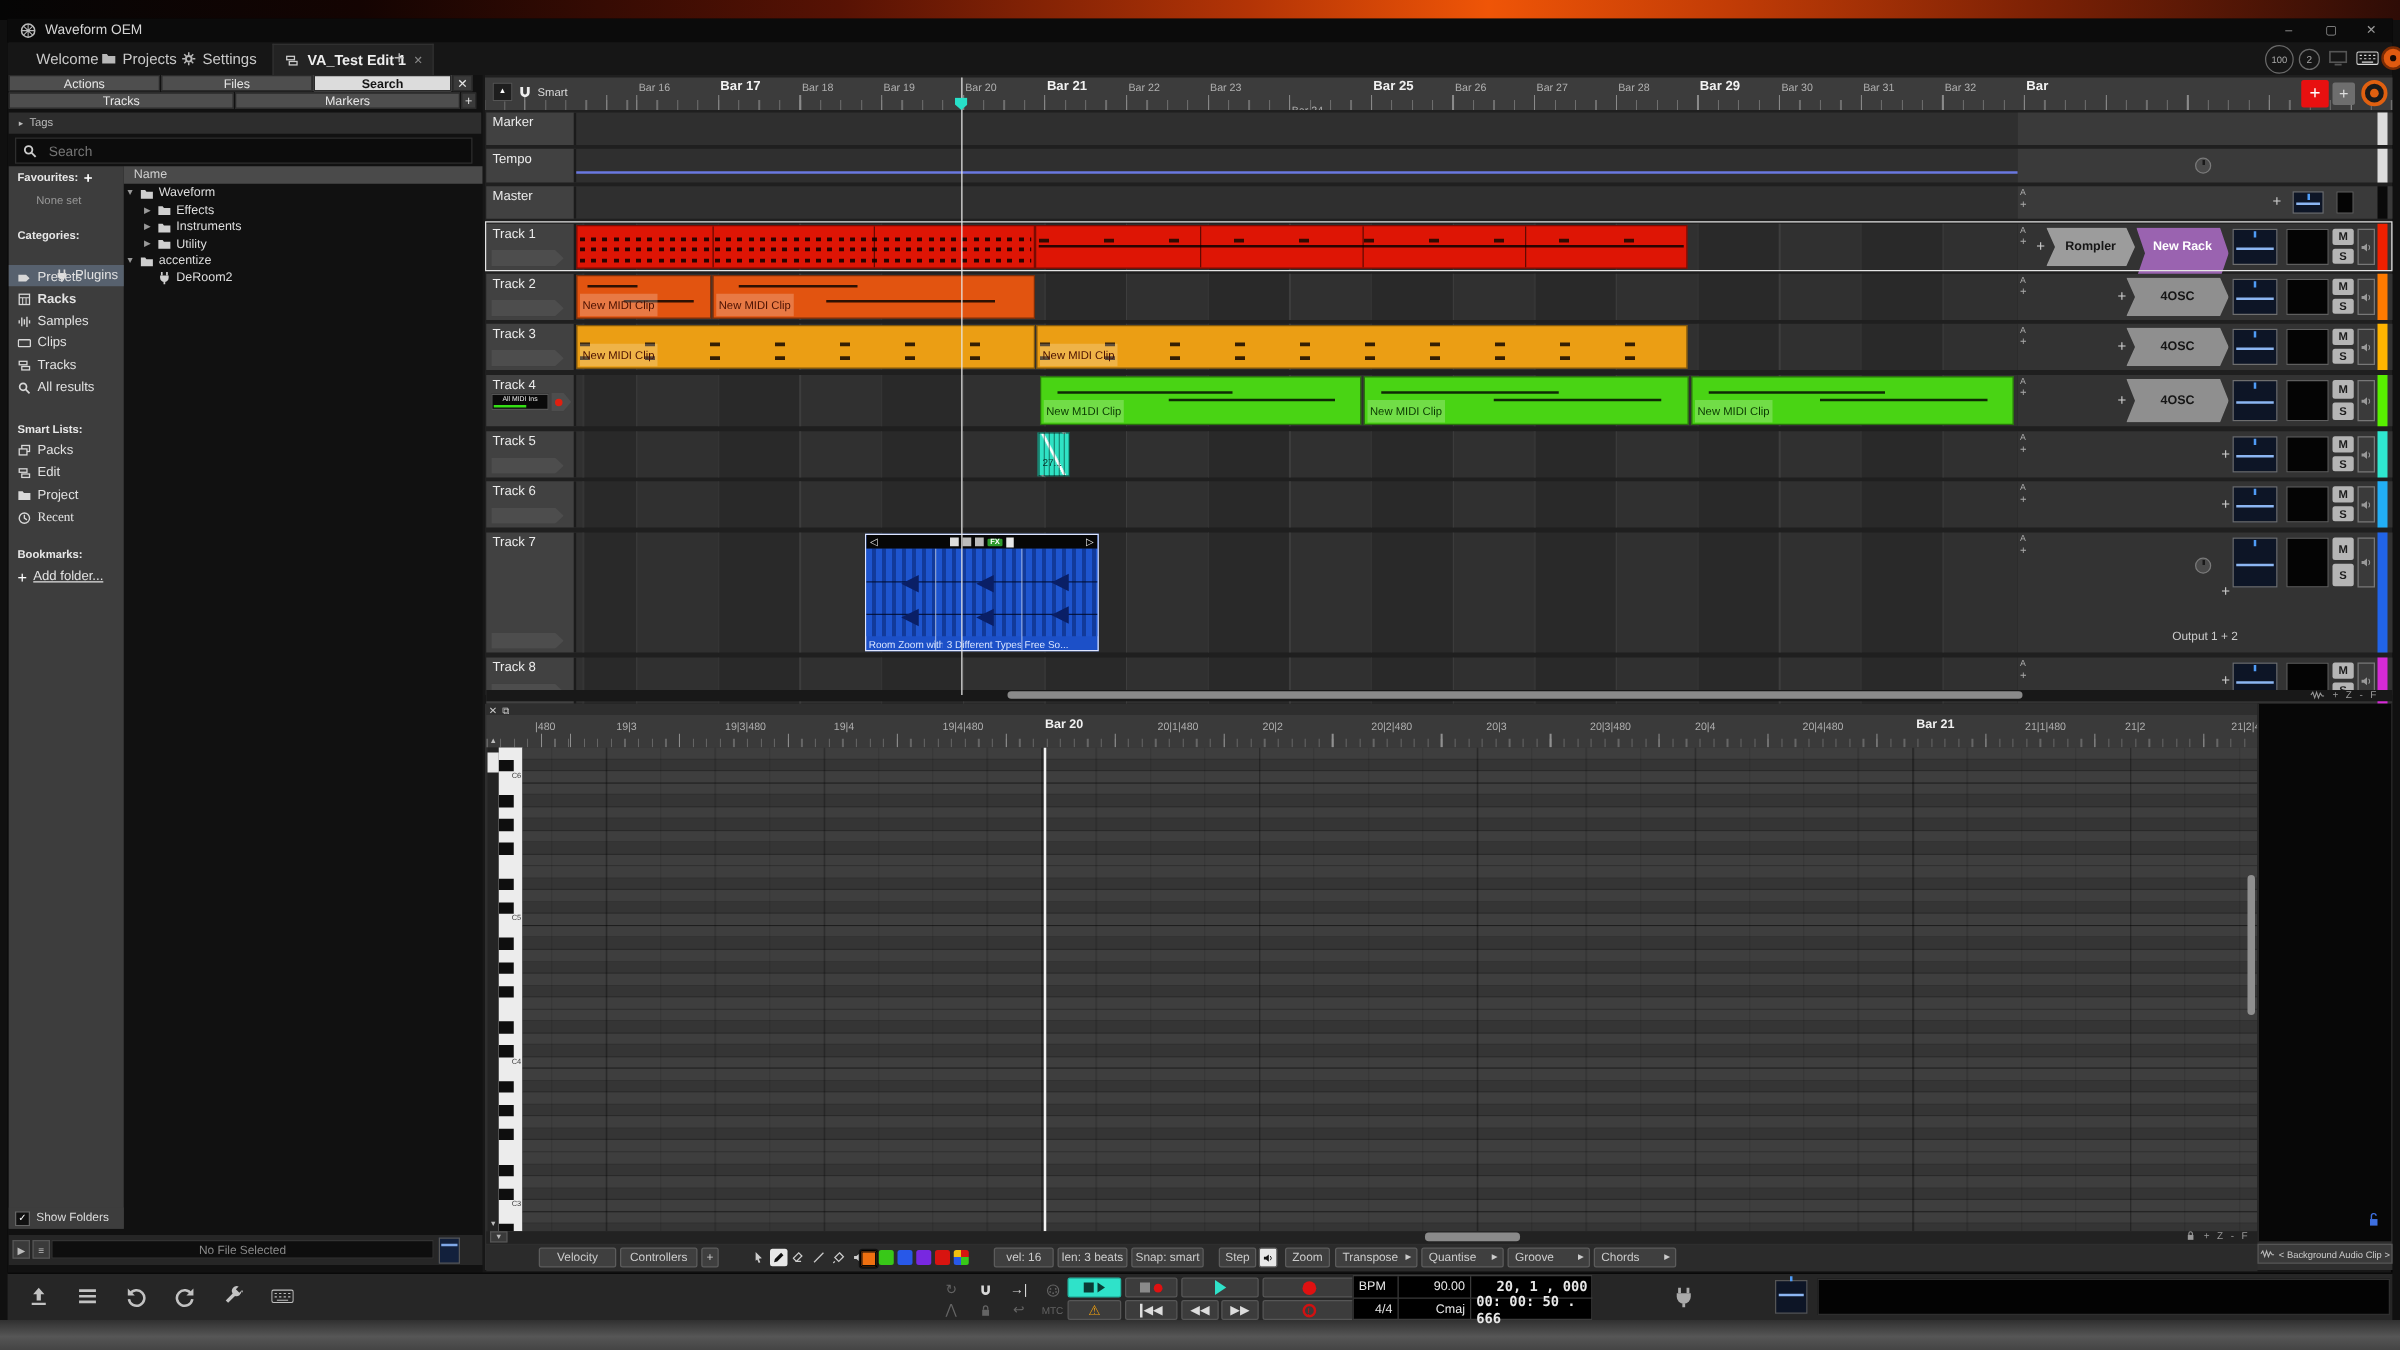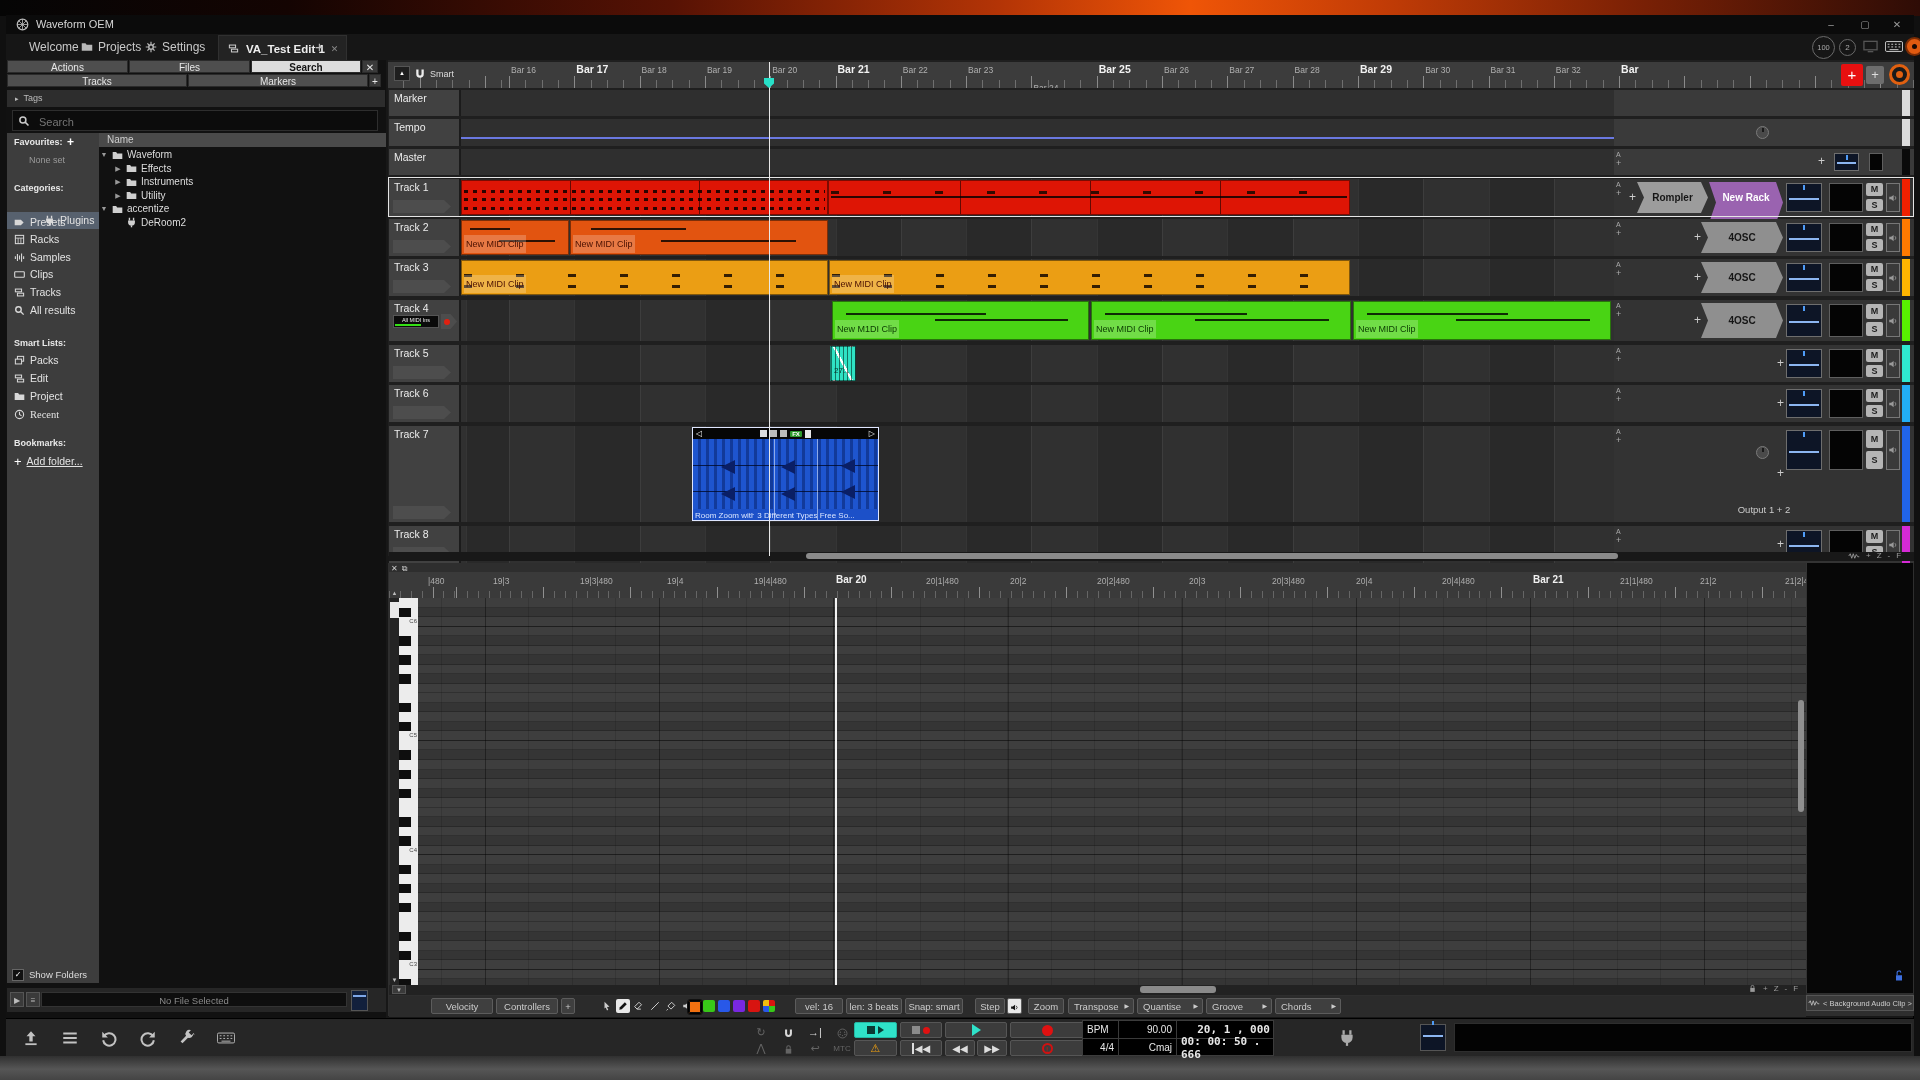--- a/index.html
+++ b/index.html
@@ -257,21 +257,21 @@
       <span>Plugins</span>
     </div>
     <div class="lc-item" style="top: 80.6px;">
       <span class="ic" style="width: 11px; height: 11px; color: rgb(216, 216, 216);">
         <svg viewBox="0 0 16 16">
           <path d="M1 4h9l4 4-4 4H1z" fill="currentColor"></path>
         </svg>
       </span>
       <span>Presets</span>
     </div>
-    <div class="lc-item" style="top: 98.2px;">
+    <div class="lc-item" style="top: 98.2px; font-weight: bold;">
       <span class="ic" style="width: 11px; height: 11px; color: rgb(216, 216, 216);">
         <svg viewBox="0 0 16 16">
           <rect x="2" y="2" width="12" height="12" fill="none" stroke="currentColor" stroke-width="1.5"></rect>
           <path d="M2 6h12M6 6v8M10 6v8" stroke="currentColor" stroke-width="1.2"></path>
         </svg>
       </span>
       <span>Racks</span>
     </div>
     <div class="lc-item" style="top: 115.8px;">
       <span class="ic" style="width: 11px; height: 11px; color: rgb(216, 216, 216);">
@@ -732,21 +732,21 @@
       <div style="position: absolute; inset: 11px 0px; background: repeating-linear-gradient(90deg, rgb(30, 85, 207) 0px, rgb(30, 85, 207) 5px, rgb(18, 58, 154) 5px, rgb(18, 58, 154) 8px);">
         <div style="position: absolute; left: 0px; right: 0px; top: 37%; height: 1px; background: rgba(0, 10, 40, 0.8);"></div>
         <div style="position: absolute; left: 0px; right: 0px; top: 74%; height: 1px; background: rgba(0, 10, 40, 0.8);"></div>
         <div style="position: absolute; left: 28px; top: 30%; width: 0px; height: 0px; border-right: 14px solid rgb(10, 31, 102); border-top: 7px solid transparent; border-bottom: 7px solid transparent;"></div>
         <div style="position: absolute; left: 88px; top: 30%; width: 0px; height: 0px; border-right: 14px solid rgb(10, 31, 102); border-top: 7px solid transparent; border-bottom: 7px solid transparent;"></div>
         <div style="position: absolute; left: 148px; top: 28%; width: 0px; height: 0px; border-right: 14px solid rgb(10, 31, 102); border-top: 7px solid transparent; border-bottom: 7px solid transparent;"></div>
         <div style="position: absolute; left: 28px; top: 68%; width: 0px; height: 0px; border-right: 14px solid rgb(10, 31, 102); border-top: 7px solid transparent; border-bottom: 7px solid transparent;"></div>
         <div style="position: absolute; left: 88px; top: 68%; width: 0px; height: 0px; border-right: 14px solid rgb(10, 31, 102); border-top: 7px solid transparent; border-bottom: 7px solid transparent;"></div>
         <div style="position: absolute; left: 148px; top: 66%; width: 0px; height: 0px; border-right: 14px solid rgb(10, 31, 102); border-top: 7px solid transparent; border-bottom: 7px solid transparent;"></div>
       </div>
-      <div style="position: absolute; top: 11px; bottom: 0px; left: 0px; width: 82px; border-right: 1px solid rgba(255, 255, 255, 0.5); box-sizing: border-box;">
+      <div style="position: absolute; top: 11px; bottom: 0px; left: 0px; width: 56px; border-right: 1px solid rgba(255, 255, 255, 0.5); box-sizing: border-box;">
         <div style="position: absolute; left: 2px; bottom: 0px; font-size: 8px; color: rgb(216, 228, 255); white-space: nowrap; overflow: hidden; max-width: 59.3333px;">Room Zoom with</div>
       </div>
       <div style="position: absolute; top: 11px; bottom: 0px; left: 62.3333px; width: 62.3333px; border-right: 1px solid rgba(255, 255, 255, 0.5); box-sizing: border-box;">
         <div style="position: absolute; left: 2px; bottom: 0px; font-size: 8px; color: rgb(216, 228, 255); white-space: nowrap; overflow: hidden; max-width: 59.3333px;">3 Different Types</div>
       </div>
       <div style="position: absolute; top: 11px; bottom: 0px; left: 124.667px; width: 62.3333px; border-right: none; box-sizing: border-box;">
         <div style="position: absolute; left: 2px; bottom: 0px; font-size: 8px; color: rgb(216, 228, 255); white-space: nowrap; overflow: hidden; max-width: 59.3333px;">Free So...</div>
       </div>
     </div>
     <div class="namepanel abs" style="top: 526px; height: 37px;">

